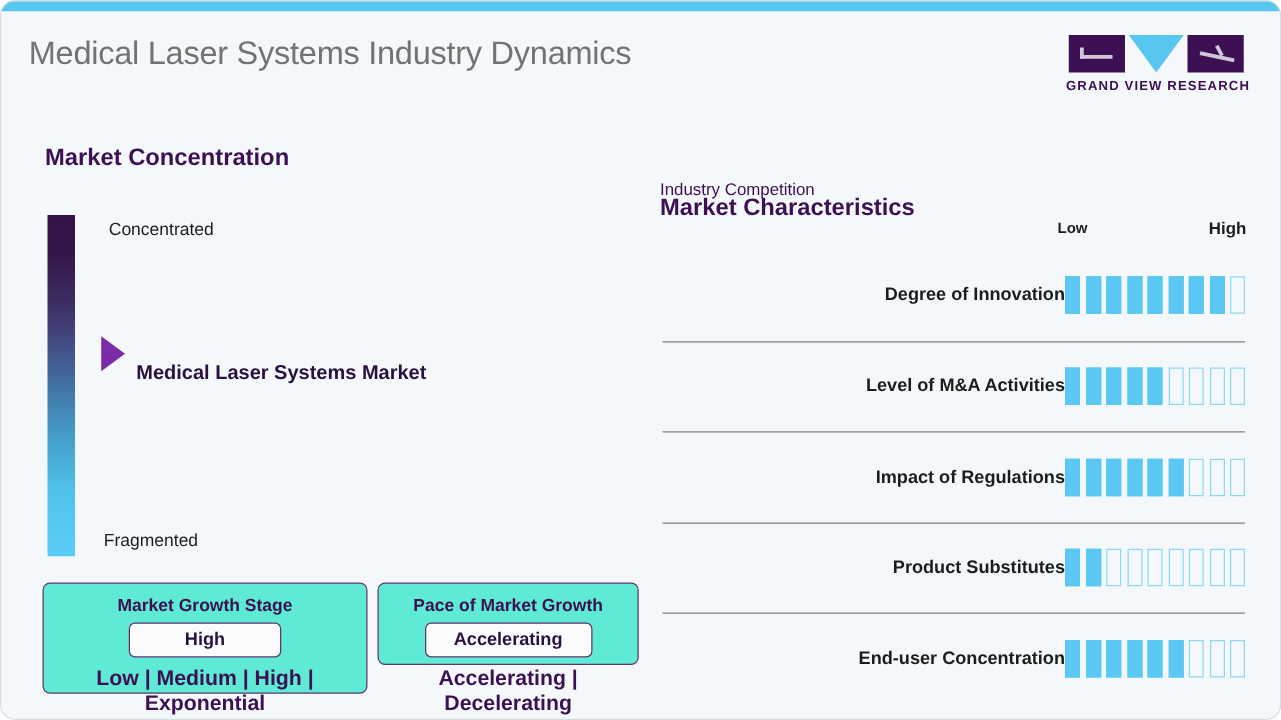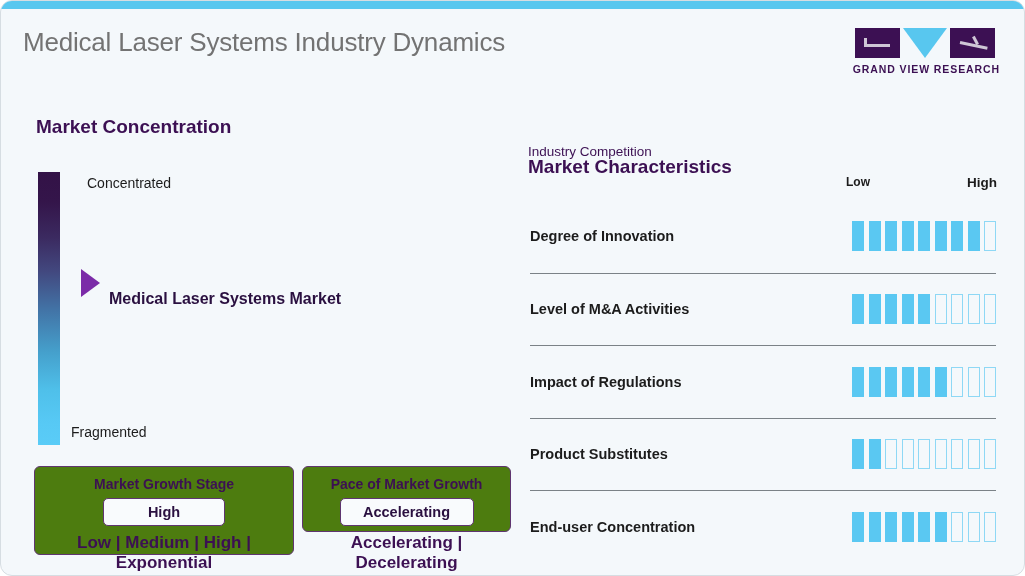--- a/index.html
+++ b/index.html
@@ -118,21 +118,21 @@
         #5accf7 100%);
   }
   #label-concentrated {
     position: absolute;
     left: 86px; top: 174px;
     font-size: 14px;
     color: #1c1c1c;
   }
   #label-fragmented {
     position: absolute;
-    left: 70px; top: 423px;
+    left: 82px; top: 423px;
     font-size: 14px;
     color: #1c1c1c;
   }
   #marker-arrow {
     position: absolute;
     left: 80px; top: 268px;
     width: 0; height: 0;
     border-top: 14px solid transparent;
     border-bottom: 14px solid transparent;
     border-left: 19px solid #7b2ba8;
@@ -144,21 +144,21 @@
     font-weight: bold;
     color: #2a1040;
     margin-top: 17px;
   }
 
   
   .info-box {
     position: absolute;
     border: 1.5px solid #5f3570;
     border-radius: 6px;
-    background: #4d7c0f;
+    background: #5eead4;
     text-align: center;
     padding-top: 9px;
   }
   #growth-stage-box { left: 33px; top: 465px; width: 260px; height: 89px; }
   #growth-pace-box  { left: 301px; top: 465px; width: 209px; height: 66px; }
 
   .info-box-title {
     font-size: 14px;
     font-weight: bold;
     color: #3c1053;
@@ -202,21 +202,21 @@
   #rating-rows {
     position: absolute;
     left: 529px; top: 199px;
     width: 466px;
   }
   .rating-row {
     position: relative;
     height: 72.5px;
     display: flex;
     align-items: center;
-    justify-content: space-between;
+    justify-content: flex-end;
   }
   .rating-row + .rating-row { border-top: 1px solid #7b8287; }
   .rating-label {
     font-size: 14.5px;
     font-weight: bold;
     color: #1c1c1c;
   }
   .rating-bars {
     display: flex;
     gap: 4.5px;

